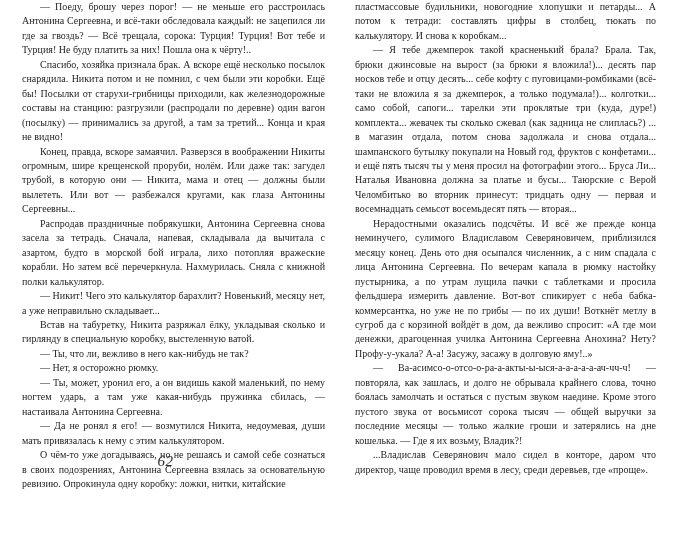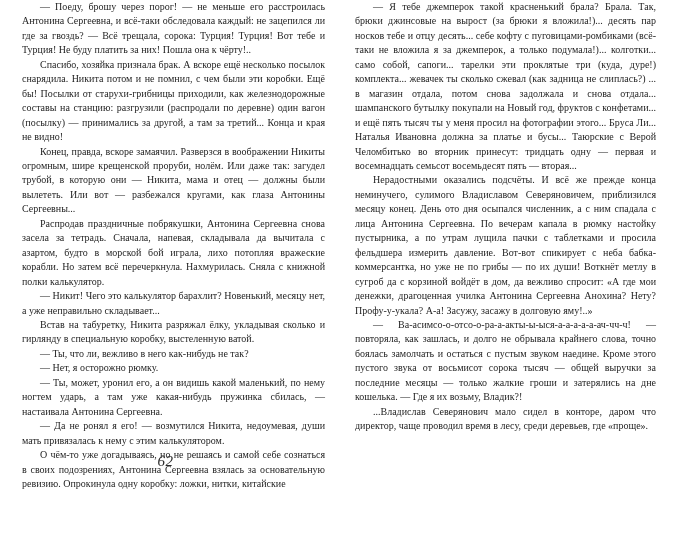--- a/index.html
+++ b/index.html
@@ -98,20 +98,21 @@
       <p>— Ты, может, уронил его, а он видишь какой маленький, по нему ногтем ударь, а там уже какая-нибудь пружинка сбилась, — настаивала Антонина Сергеевна.</p>
       <p>— Да не ронял я его! — возмутился Никита, недоумевая, души мать привязалась к нему с этим калькулятором.</p>
       <p>О чём-то уже догадываясь, но не решаясь и самой себе сознаться в своих подозрениях, Антонина Сергеевна взялась за основательную ревизию. Опрокинула одну коробку: ложки, нитки, китайские</p>
     </div>
     <div class="folio">62</div>
   </div>
 
   <div class="page page-right">
     <div class="running-head">РАДУНИЦА</div>
     <div class="body-text">
+      <p class="no-indent">пластмассовые будильники, новогодние хлопушки и петарды... А потом к тетради: составлять цифры в столбец, тюкать по калькулятору. И снова к коробкам...</p>
       <p>— Я тебе джемперок такой красненький брала? Брала. Так, брюки джинсовые на вырост (за брюки я вложила!)... десять пар носков тебе и отцу десять... себе кофту с пуговицами-ромбиками (всё-таки не вложила я за джемперок, а только подумала!)... колготки... само собой, сапоги... тарелки эти проклятые три (куда, дуре!) комплекта... жевачек ты сколько сжевал (как задница не слиплась?) ... в магазин отдала, потом снова задолжала и снова отдала... шампанского бутылку покупали на Новый год, фруктов с конфетами... и ещё пять тысяч ты у меня просил на фотографии этого... Бруса Ли... Наталья Ивановна должна за платье и бусы... Таюрские с Верой Челомбитько во вторник принесут: тридцать одну — первая и восемнадцать семьсот восемьдесят пять — вторая...</p>
       <p>Нерадостными оказались подсчёты. И всё же прежде конца неминучего, сулимого Владиславом Северяновичем, приблизился месяцу конец. День ото дня осыпался численник, а с ним спадала с лица Антонина Сергеевна. По вечерам капала в рюмку настойку пустырника, а по утрам лущила пачки с таблетками и просила фельдшера измерить давление. Вот-вот спикирует с неба бабка-коммерсантка, но уже не по грибы — по их души! Воткнёт метлу в сугроб да с корзиной войдёт в дом, да вежливо спросит: «А где мои денежки, драгоценная училка Антонина Сергеевна Анохина? Нету? Профу-у-укала? А-а! Засужу, засажу в долговую яму!..»</p>
       <p>— Ва-асимсо-о-отсо-о-ра-а-акты-ы-ыся-а-а-а-а-а-ач-чч-ч! — повторяла, как зашлась, и долго не обрывала крайнего слова, точно боялась замолчать и остаться с пустым звуком наедине. Кроме этого пустого звука от восьмисот сорока тысяч — общей выручки за последние месяцы — только жалкие гроши и затерялись на дне кошелька. — Где я их возьму, Владик?!</p>
       <p>...Владислав Северянович мало сидел в конторе, даром что директор, чаще проводил время в лесу, среди деревьев, где «проще».</p>
     </div>
   </div>
 
 </div>
 
 </body></html>

